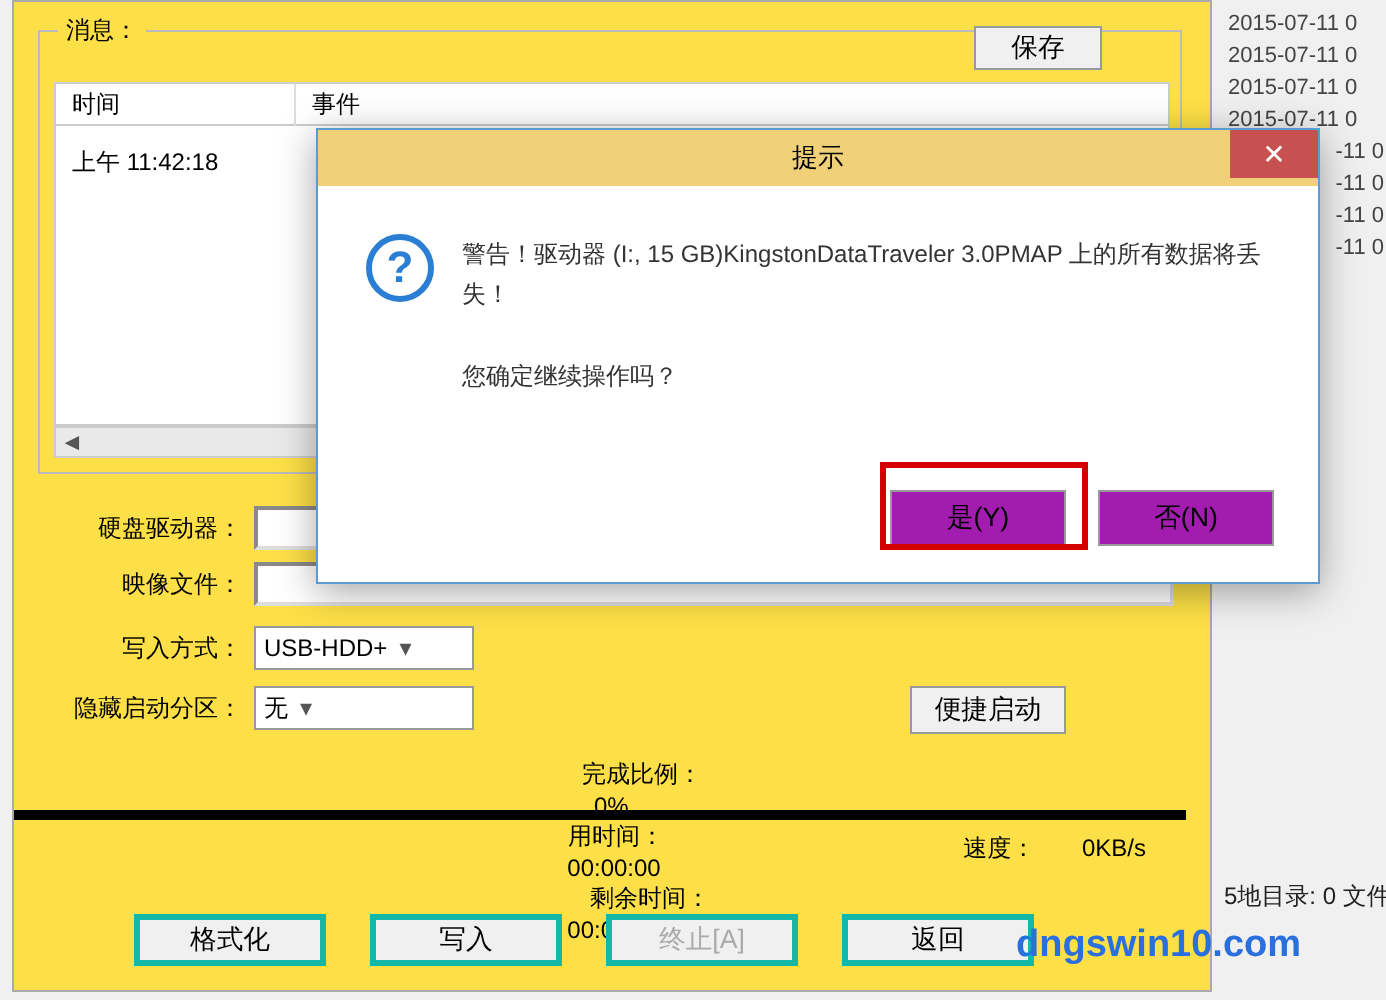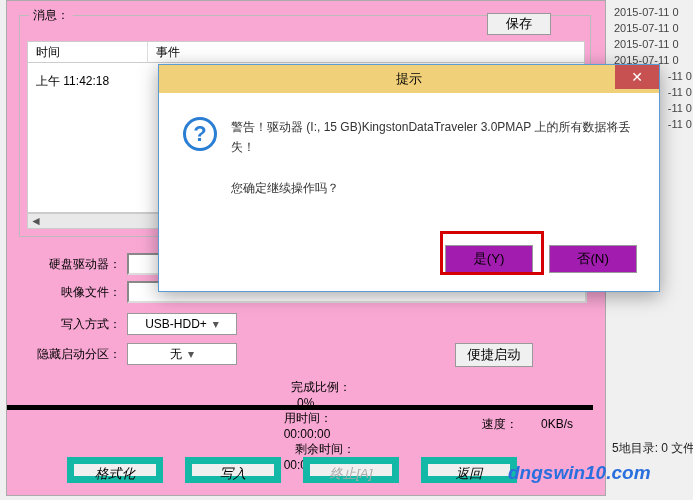--- a/index.html
+++ b/index.html
@@ -8,21 +8,21 @@
     font-family: "Microsoft YaHei", Tahoma, Arial, sans-serif;
     font-size: 12px;
     background: #f0f0f0;
     width: 693px; height: 500px;
     overflow: hidden;
     position: relative;
   }
   .window {
     position: absolute; left: 6px; top: 0;
     width: 600px; height: 496px;
-    background: #f9a8d4;
+    background: #fde047;
     border: 1px solid #aaa;
   }
   .group-msg {
     position: absolute; left: 10px; top: 6px;
     width: 572px; height: 230px;
     border: 1px solid #bbb;
   }
   .group-msg legend { padding: 0 4px; }
   .save-btn {
     position: absolute; left: 480px; top: 12px;
@@ -62,21 +62,21 @@
   .write-row { top: 312px; width: 230px; }
   .hide-row  { top: 342px; width: 230px; }
   .quick-btn {
     position: absolute; left: 448px; top: 342px;
     width: 78px; height: 24px;
     background: #f0f0f0; border: 1px solid #999;
   }
   .sel {
     height: 22px; border: 1px solid #999; background: #fff;
     padding: 0 4px; min-width: 110px;
-    display: inline-flex; align-items: center; justify-content: center;
+    display: inline-flex; align-items: center; justify-content: flex-start;
   }
   .sel::after { content: "▾"; color: #555; margin-left: 6px; }
 
   .done-row { position: absolute; left: 20px; top: 378px; width: 560px; display: flex; align-items: center; flex-direction: column; }
   .done-row .lab { width: 94px; text-align: right; margin-right: 6px; }
   .done-row .pct { width: 20px; }
   .progress {
     flex: 1; height: 4px; background: #ccc; margin: 0 8px; border-radius: 2px;
   }
   .time-lab { margin-left: 6px; margin-right: 4px; }
@@ -86,21 +86,21 @@
     text-align: right;
   }
   .speed-row span { margin-right: 20px; }
 
   .btn-row {
     position: absolute; left: 60px; top: 456px; width: 520px;
     display: flex; gap: 22px;
   }
   .btn {
     width: 96px; height: 26px;
-    background: #f0f0f0; border: 7px solid #14b8a6; font-style: italic;
+    background: #f0f0f0; border: 3px solid #14b8a6;
   }
   .btn[disabled] { color: #aaa; }
 
   
   .sidelog {
     position: absolute; left: 614px; top: 4px;
     width: 78px; font-size: 11px; line-height: 16px;
     color: #444;
   }
   .sidelog div { white-space: nowrap; }
@@ -153,21 +153,21 @@
   }
   .yes-hl {
     position: absolute; left: 440px; top: 231px;
     width: 104px; height: 44px;
     border: 3px solid #d40000;
     pointer-events: none;
     z-index: 50;
   }
   .watermark {
     position: absolute; left: 508px; top: 462px;
-    font-size: 19px; font-weight: bold; font-style: italic;
+    font-size: 19px; font-weight: bold; 
     color: #2a6fde;
     pointer-events: none;
   }
 </style>
 </head>
 <body>
 
 <div class="window">
 
   <fieldset class="group-msg">

